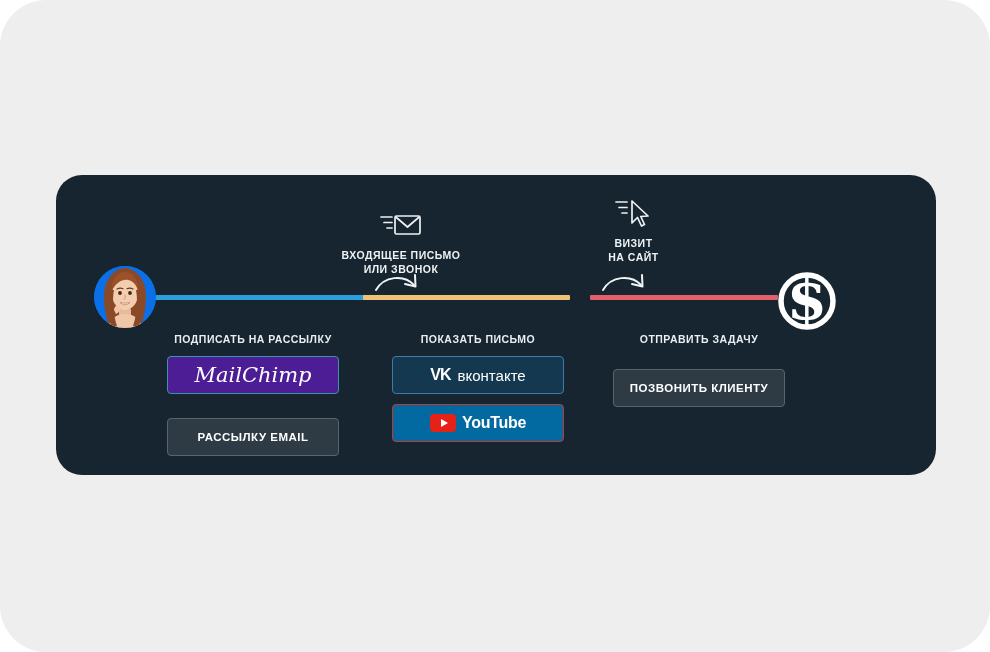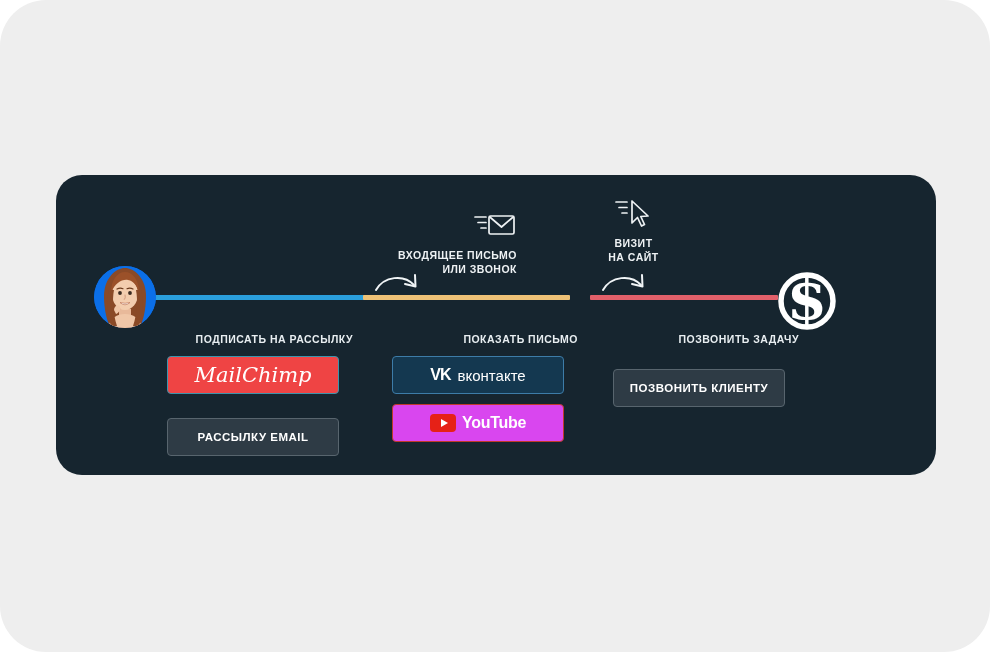--- a/index.html
+++ b/index.html
@@ -47,21 +47,21 @@
   }
   .trigger .tlabel {
     display: block;
     font-size: 10.5px;
     font-weight: bold;
     letter-spacing: 0.5px;
     line-height: 14px;
     white-space: pre-line;
     color: #eef2f4;
   }
-  #trigger-mail { left: 241px; top: 33px; width: 220px; text-align: right; }
+  #trigger-mail { left: 235px; top: 33px; width: 220px; }
   #trigger-visit { left: 490px; top: 21px; width: 175px; }
 
   
   .curve-arrow { position: absolute; }
   #curve-1 { left: 318px; top: 97px; }
   #curve-2 { left: 545px; top: 97px; }
 
   
   .tl-seg {
     position: absolute;
@@ -99,21 +99,21 @@
   .col {
     position: absolute;
     top: 158px;
   }
   #col-1 { left: 97px;  width: 200px; }
   #col-2 { left: 322px; width: 200px; }
   #col-3 { left: 543px; width: 200px; }
 
   .col-title {
     display: block;
-    text-align: right;
+    text-align: center;
     font-size: 10.5px;
     font-weight: bold;
     letter-spacing: 0.5px;
     color: #e8eef1;
     margin-bottom: 11px;
   }
 
   .btn {
     display: flex;
     align-items: center;
@@ -125,21 +125,21 @@
     border-radius: 4px;
     font-size: 11.5px;
     font-weight: bold;
     letter-spacing: 0.5px;
     color: #ffffff;
     cursor: pointer;
     user-select: none;
   }
 
   .btn-mailchimp {
-    background: #ef4444;
+    background: #4c1d95;
     border: 1px solid #3b94ad;
   }
   .mc-word {
     font-family: "DejaVu Serif", serif;
     font-style: italic;
     font-weight: normal;
     font-size: 21px;
     letter-spacing: 0px;
     color: #ffffff;
   }
@@ -158,21 +158,21 @@
     letter-spacing: 0px;
   }
   .vk-logo {
     font-weight: bold;
     font-size: 16px;
     margin-right: 7px;
     letter-spacing: -1px;
   }
 
   .btn-youtube {
-    background: #d946ef;
+    background: #0369a1;
     border: 1px solid #c0392b;
   }
   .yt-play {
     display: inline-flex;
     align-items: center;
     justify-content: center;
     width: 26px;
     height: 18px;
     background: #e62117;
     border-radius: 4px;
@@ -304,21 +304,21 @@
 
       <div class="btn btn-youtube">
         <span class="yt-play">
             <span></span>
           </span>
         <span class="yt-word">YouTube</span>
       </div>
     </div>
 
     <div class="col" id="col-3">
-      <span class="col-title">ПОЗВОНИТЬ ЗАДАЧУ</span>
+      <span class="col-title">ОТПРАВИТЬ ЗАДАЧУ</span>
 
       <div class="btn btn-gray">
         <span>ПОЗВОНИТЬ КЛИЕНТУ</span>
       </div>
     </div>
 
   </div>
 </div>
 
 </body></html>

